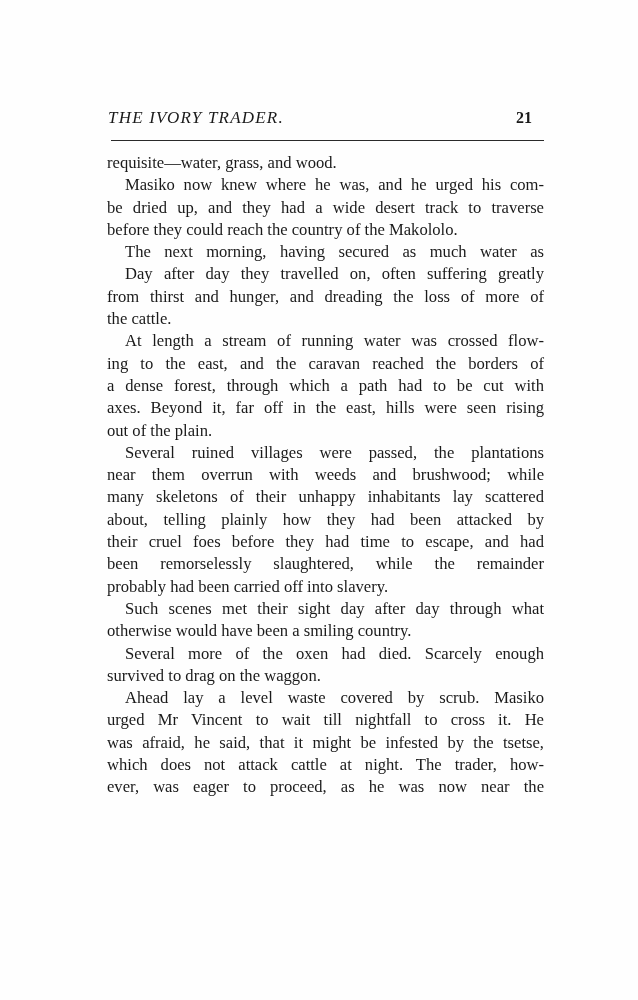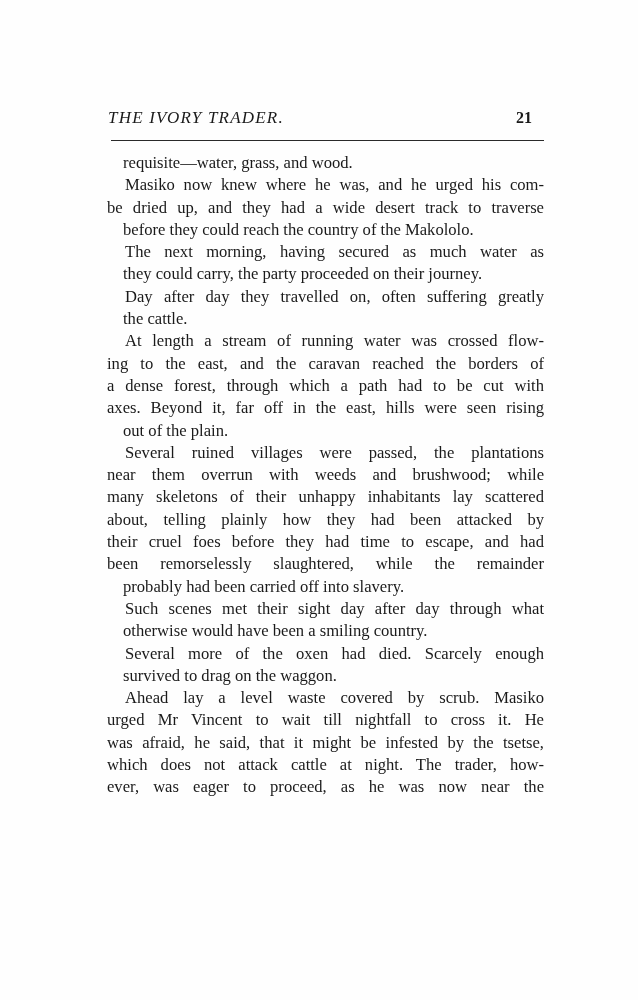--- a/index.html
+++ b/index.html
@@ -70,41 +70,40 @@
       white-space: nowrap;
       text-align: justify;
       text-align-last: justify;
       overflow: visible;
     }
     .line.indent {
       padding-left: 18px;
     }
     .line.last {
       text-align-last: left;
-      margin-left: 16px;
     }
   </style>
 </head>
 <body>
 
 <div class="page">
   <div class="running-head">
     <div class="running-title">THE IVORY TRADER.</div>
     <div class="page-number">21</div>
   </div>
   <div class="head-rule"></div>
 
   <div class="body-text" id="body-text">
       <span class="line last">requisite—water, grass, and wood.</span>
       <span class="line indent">Masiko now knew where he was, and he urged his com-</span>
       <span class="line">be dried up, and they had a wide desert track to traverse</span>
       <span class="line last">before they could reach the country of the Makololo.</span>
       <span class="line indent">The next morning, having secured as much water as</span>
-      <span class="line last">they could carry, the party proceeded on their journey.</span>
       <span class="line indent">Day after day they travelled on, often suffering greatly</span>
+      <span class="line">from thirst and hunger, and dreading the loss of more of</span>
       <span class="line last">the cattle.</span>
       <span class="line indent">At length a stream of running water was crossed flow-</span>
       <span class="line">ing to the east, and the caravan reached the borders of</span>
       <span class="line">a dense forest, through which a path had to be cut with</span>
       <span class="line">axes. Beyond it, far off in the east, hills were seen rising</span>
       <span class="line last">out of the plain.</span>
       <span class="line indent">Several ruined villages were passed, the plantations</span>
       <span class="line">near them overrun with weeds and brushwood; while</span>
       <span class="line">many skeletons of their unhappy inhabitants lay scattered</span>
       <span class="line">about, telling plainly how they had been attacked by</span>

